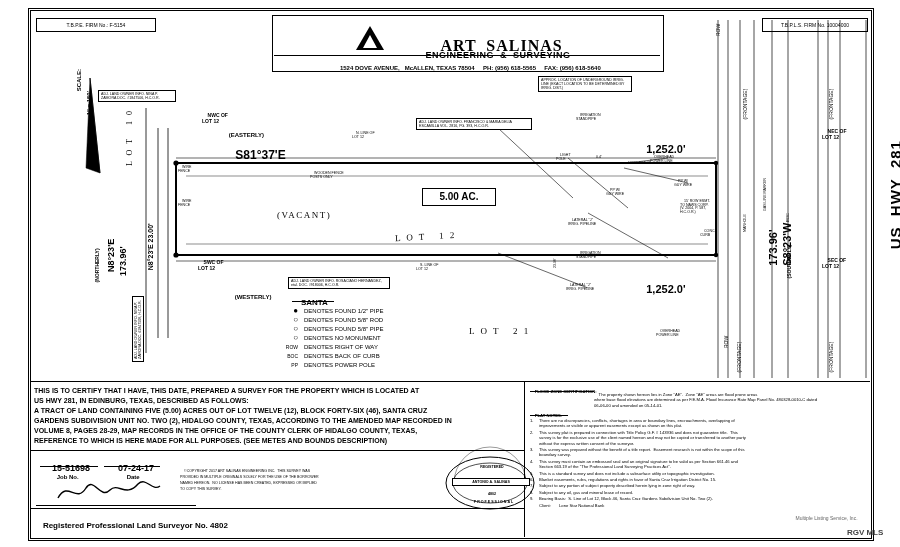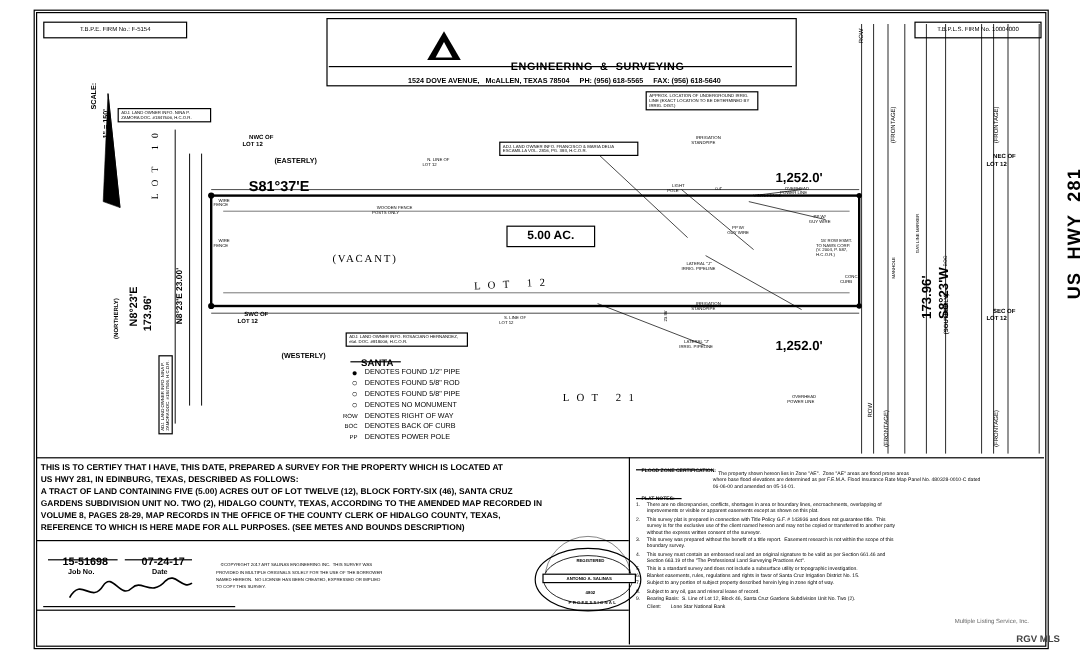--- a/index.html
+++ b/index.html
@@ -33,20 +33,23 @@
   <div class="brd" style="left:30px;top:10px;width:840px;height:527px;"></div>
 
   <div class="box ctr t5" style="left:36px;top:18px;width:118px;height:12px;line-height:12px;">
     <span>T.B.P.E. FIRM No.:  F-5154</span>
   </div>
   <div class="box ctr t5" style="left:762px;top:18px;width:104px;height:12px;line-height:12px;">
     <span>T.B.P.L.S. FIRM No.   10004000</span>
   </div>
 
   <div class="box" style="left:272px;top:15px;width:390px;height:55px;border-width:1px;"></div>
+  <div class="txt b serif ctr" style="left:372px;top:21px;width:240px;font-size:16px;letter-spacing:1px;">
+    <span>ART  SALINAS</span>
+  </div>
   <div class="txt b ctr t9" style="left:372px;top:42px;width:240px;letter-spacing:.5px;">
     <span>ENGINEERING  &amp;  SURVEYING</span>
   </div>
   <div class="line" style="left:274px;top:55px;width:386px;height:1px;"></div>
   <div class="txt b ctr t6" style="left:274px;top:59px;width:386px;">
     <span>1524 DOVE AVENUE,   McALLEN, TEXAS 78504     PH: (956) 618-5565     FAX: (956) 618-5640</span>
   </div>
 
   <svg width="40" height="34" style="left:352px;top:24px;position:absolute;">
     <polygon points="18,2 32,26 4,26" fill="#000"></polygon>
@@ -125,21 +128,21 @@
     <span>5.00 AC.</span>
   </div>
 
   <div class="txt b t6 rot90" style="left:70px;top:98px;">
     <span>SCALE:</span>
   </div>
   <div class="txt b t6 rot90" style="left:80px;top:122px;">
     <span>1" = 150'</span>
   </div>
 
-  <div class="txt b t12" style="left:194px;top:136px;">
+  <div class="txt b t12" style="left:222px;top:136px;">
     <span>S81°37'E</span>
   </div>
   <div class="txt b t6" style="left:222px;top:126px;">
     <span>(EASTERLY)</span>
   </div>
   <div class="txt b t11" style="left:634px;top:132px;font-size:11px;">
     <span>1,252.0'</span>
   </div>
 
   <div class="txt b t6" style="left:228px;top:288px;">
@@ -405,20 +408,23 @@
   <div class="box tiny b ctr" style="left:452px;top:478px;width:76px;padding:1px 0;">
     <span>ANTONIO A. SALINAS</span>
   </div>
   <div class="txt tiny b ctr" style="left:452px;top:489px;width:76px;">
     <span>4802</span>
   </div>
   <div class="txt tiny b ctr" style="left:452px;top:497px;width:76px;letter-spacing:1px;">
     <span>PROFESSIONAL</span>
   </div>
 
+  <div class="txt t8 b" style="left:34px;top:514px;">
+    <span>Registered Professional Land Surveyor No. 4802</span>
+  </div>
 
   <div class="txt t4 b" style="left:530px;top:386px;">
     <span>FLOOD ZONE CERTIFICATION:</span>
   </div>
   <div class="txt t4" style="left:594px;top:386px;width:272px;line-height:5.6px;">
     <span>The property shown hereon lies in Zone "AE".  Zone "AE" areas are flood prone areas
 where base flood elevations are determined as per F.E.M.A. Flood Insurance Rate Map Panel No. 480328-0010-C dated
 06-06-00 and amended on 05-14-01.</span>
   </div>
   <div class="line" style="left:530px;top:391px;width:64px;height:1px;"></div>

